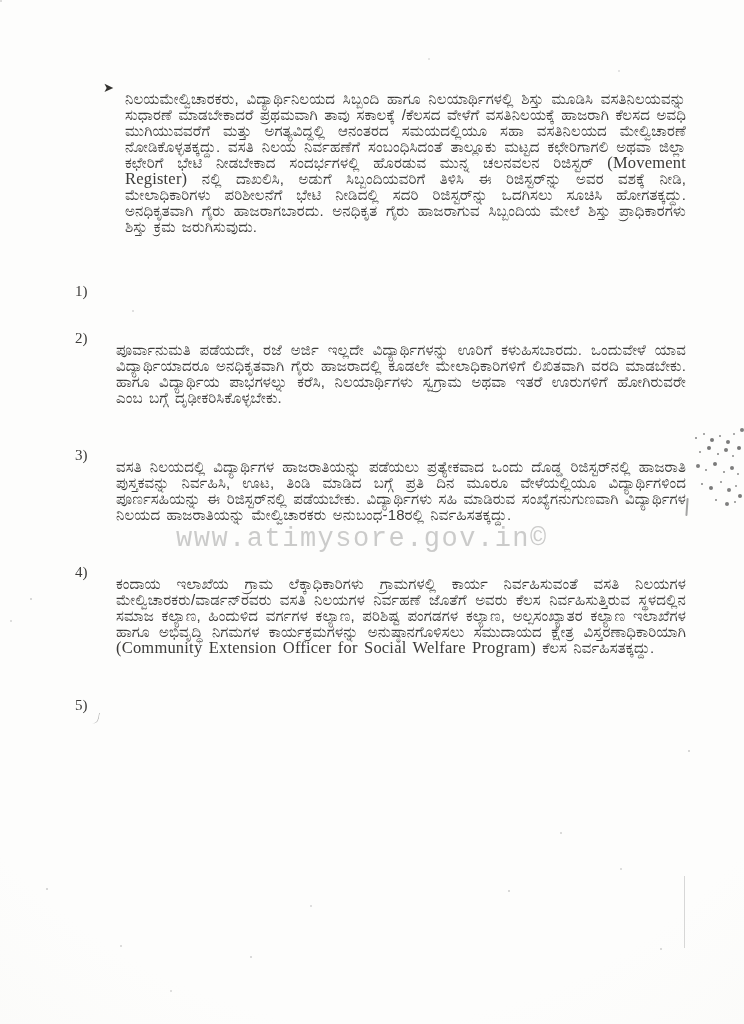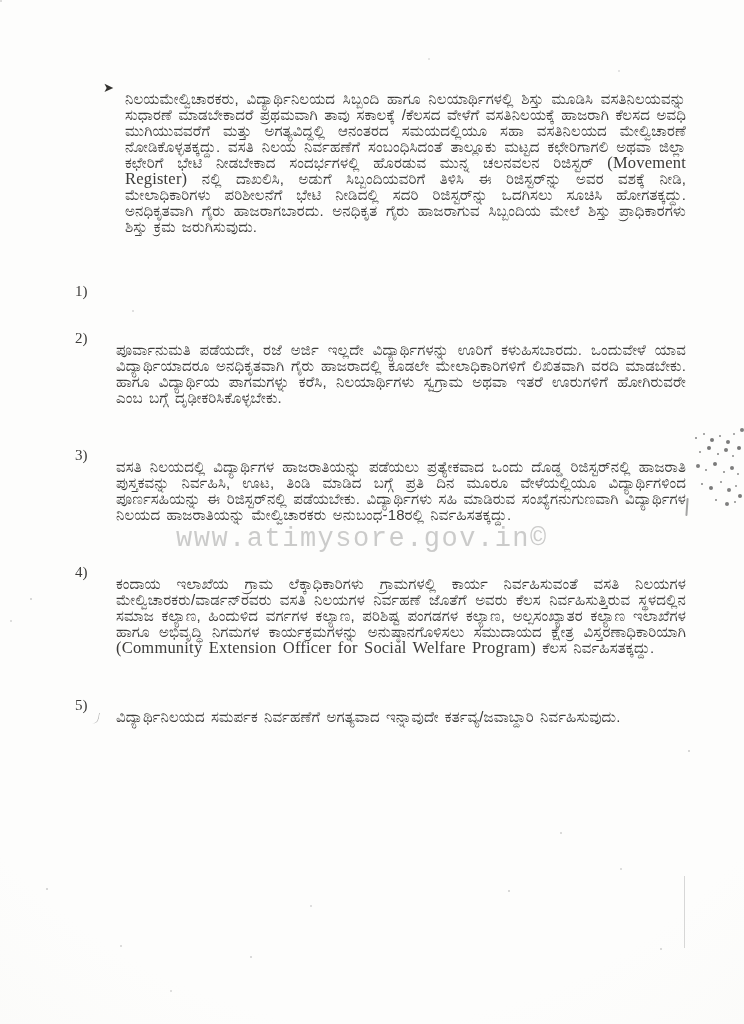--- a/index.html
+++ b/index.html
@@ -148,36 +148,35 @@
     </div>
 
     <ol class="items">
 
       <li class="item-row">
         <span class="item-number">1)</span>
       </li>
 
       <li class="item-row">
         <span class="item-number">2)</span>
-        <p class="para">ಪೂರ್ವಾನುಮತಿ ಪಡೆಯದೇ, ರಜೆ ಅರ್ಜಿ ಇಲ್ಲದೇ ವಿದ್ಯಾರ್ಥಿಗಳನ್ನು ಊರಿಗೆ ಕಳುಹಿಸಬಾರದು. ಒಂದುವೇಳೆ ಯಾವ ವಿದ್ಯಾರ್ಥಿಯಾದರೂ ಅನಧಿಕೃತವಾಗಿ ಗೈರು ಹಾಜರಾದಲ್ಲಿ ಕೂಡಲೇ ಮೇಲಾಧಿಕಾರಿಗಳಿಗೆ ಲಿಖಿತವಾಗಿ ವರದಿ ಮಾಡಬೇಕು. ಹಾಗೂ ವಿದ್ಯಾರ್ಥಿಯ ಪಾಗಮಗಳ್ನು ಕರೆಸಿ, ನಿಲಯಾರ್ಥಿಗಳು ಸ್ವಗ್ರಾಮ ಅಥವಾ ಇತರೆ ಊರುಗಳಿಗೆ ಹೋಗಿರುವರೇ ಎಂಬ ಬಗ್ಗೆ ದೃಢೀಕರಿಸಿಕೊಳ್ಳಬೇಕು.</p>
+        <p class="para">ಪೂರ್ವಾನುಮತಿ ಪಡೆಯದೇ, ರಜೆ ಅರ್ಜಿ ಇಲ್ಲದೇ ವಿದ್ಯಾರ್ಥಿಗಳನ್ನು ಊರಿಗೆ ಕಳುಹಿಸಬಾರದು. ಒಂದುವೇಳೆ ಯಾವ ವಿದ್ಯಾರ್ಥಿಯಾದರೂ ಅನಧಿಕೃತವಾಗಿ ಗೈರು ಹಾಜರಾದಲ್ಲಿ ಕೂಡಲೇ ಮೇಲಾಧಿಕಾರಿಗಳಿಗೆ ಲಿಖಿತವಾಗಿ ವರದಿ ಮಾಡಬೇಕು. ಹಾಗೂ ವಿದ್ಯಾರ್ಥಿಯ ಪಾಭಗಳಲ್ನು ಕರೆಸಿ, ನಿಲಯಾರ್ಥಿಗಳು ಸ್ವಗ್ರಾಮ ಅಥವಾ ಇತರೆ ಊರುಗಳಿಗೆ ಹೋಗಿರುವರೇ ಎಂಬ ಬಗ್ಗೆ ದೃಢೀಕರಿಸಿಕೊಳ್ಳಬೇಕು.</p>
       </li>
 
       <li class="item-row">
         <span class="item-number">3)</span>
         <p class="para">ವಸತಿ ನಿಲಯದಲ್ಲಿ ವಿದ್ಯಾರ್ಥಿಗಳ ಹಾಜರಾತಿಯನ್ನು ಪಡೆಯಲು ಪ್ರತ್ಯೇಕವಾದ ಒಂದು ದೊಡ್ಡ ರಿಜಿಸ್ಟರ್‌ನಲ್ಲಿ ಹಾಜರಾತಿ ಪುಸ್ತಕವನ್ನು ನಿರ್ವಹಿಸಿ, ಊಟ, ತಿಂಡಿ ಮಾಡಿದ ಬಗ್ಗೆ ಪ್ರತಿ ದಿನ ಮೂರೂ ವೇಳೆಯಲ್ಲಿಯೂ ವಿದ್ಯಾರ್ಥಿಗಳಿಂದ ಪೂರ್ಣಸಹಿಯನ್ನು ಈ ರಿಜಿಸ್ಟರ್‌ನಲ್ಲಿ ಪಡೆಯಬೇಕು. ವಿದ್ಯಾರ್ಥಿಗಳು ಸಹಿ ಮಾಡಿರುವ ಸಂಖ್ಯೆಗನುಗುಣವಾಗಿ ವಿದ್ಯಾರ್ಥಿಗಳ ನಿಲಯದ ಹಾಜರಾತಿಯನ್ನು ಮೇಲ್ವಿಚಾರಕರು ಅನುಬಂಧ-18ರಲ್ಲಿ ನಿರ್ವಹಿಸತಕ್ಕದ್ದು.</p>
       </li>
 
       <li class="item-row">
         <span class="item-number">4)</span>
         <p class="para"><span>ಕಂದಾಯ ಇಲಾಖೆಯ ಗ್ರಾಮ ಲೆಕ್ಕಾಧಿಕಾರಿಗಳು ಗ್ರಾಮಗಳಲ್ಲಿ ಕಾರ್ಯ ನಿರ್ವಹಿಸುವಂತೆ ವಸತಿ ನಿಲಯಗಳ ಮೇಲ್ವಿಚಾರಕರು/ವಾರ್ಡನ್‌ರವರು ವಸತಿ ನಿಲಯಗಳ ನಿರ್ವಹಣೆ ಜೊತೆಗೆ ಅವರು ಕೆಲಸ ನಿರ್ವಹಿಸುತ್ತಿರುವ ಸ್ಥಳದಲ್ಲಿನ ಸಮಾಜ ಕಲ್ಯಾಣ, ಹಿಂದುಳಿದ ವರ್ಗಗಳ ಕಲ್ಯಾಣ, ಪರಿಶಿಷ್ಟ ಪಂಗಡಗಳ ಕಲ್ಯಾಣ, ಅಲ್ಪಸಂಖ್ಯಾತರ ಕಲ್ಯಾಣ ಇಲಾಖೆಗಳ ಹಾಗೂ ಅಭಿವೃದ್ಧಿ ನಿಗಮಗಳ ಕಾರ್ಯಕ್ರಮಗಳನ್ನು ಅನುಷ್ಠಾನಗೊಳಿಸಲು ಸಮುದಾಯದ ಕ್ಷೇತ್ರ ವಿಸ್ತರಣಾಧಿಕಾರಿಯಾಗಿ </span><span class="en">(Community Extension Officer for Social Welfare Program)</span><span> ಕೆಲಸ ನಿರ್ವಹಿಸತಕ್ಕದ್ದು.</span></p>
       </li>
 
       <li class="item-row">
         <span class="item-number">5)</span>
-        <p class="para">ವಿದ್ಯಾರ್ಥಿನಿಲಯದ ಸಮರ್ಪಕ ನಿರ್ವಹಣೆಗೆ ಅಗತ್ಯವಾದ ಇನ್ನಾವುದೇ ಕರ್ತವ್ಯ/ಜವಾಬ್ದಾರಿ ನಿರ್ವಹಿಸುವುದು.</p>
       </li>
 
     </ol>
   </div>
 
   <div class="watermark">www.atimysore.gov.in©</div>
 
   <div class="smudge-cloud"></div>
   <div class="specks"></div>
   <div class="fold-mark-1"></div>

